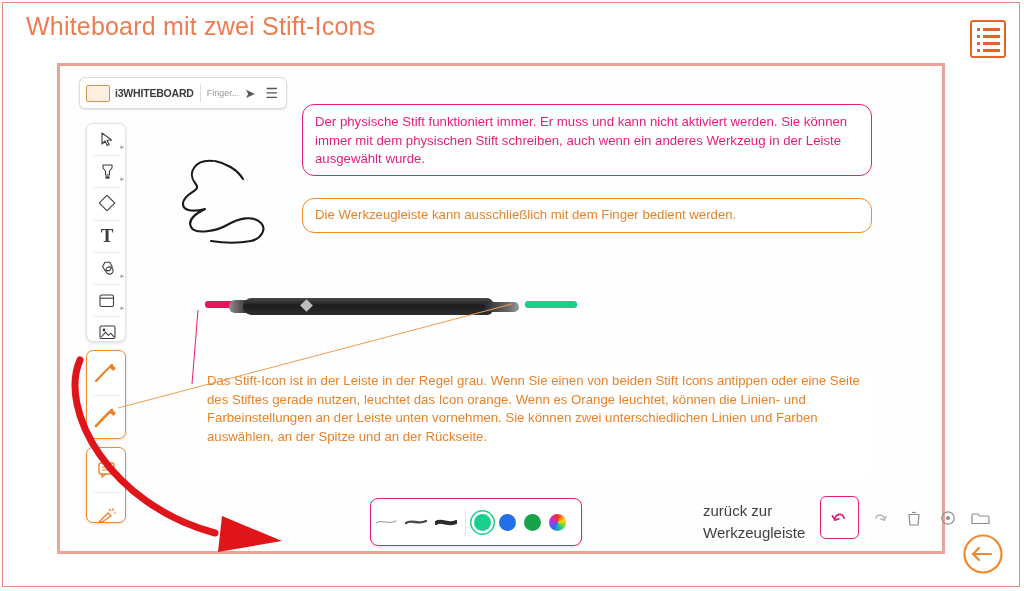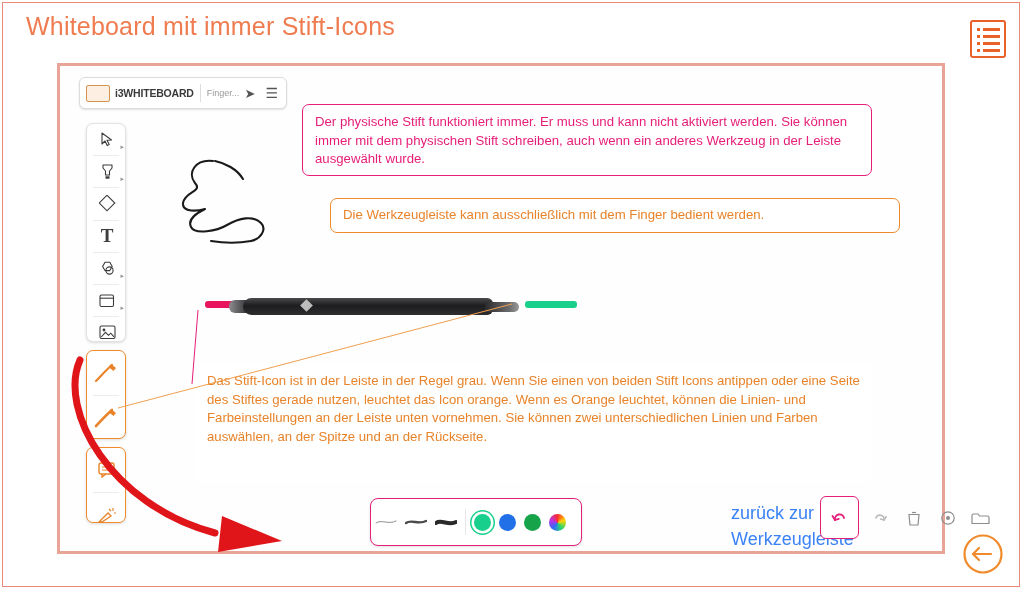--- a/index.html
+++ b/index.html
@@ -232,31 +232,31 @@
     width: 52px;
     height: 7px;
     background: #18d08c;
     border-radius: 3px;
   }
 
   
   .callout {
     position: absolute;
     box-sizing: border-box;
-    border-radius: 7px;
+    border-radius: 12px;
     background: #ffffff;
     padding: 8px 12px;
     font-size: 13.2px;
     line-height: 1.42;
   }
   .callout.magenta { border: 1.6px solid #e61e78; color: #e61e78; }
   .callout.orange  { border: 1.6px solid #f08a2a; color: #e8832a; }
 
   #callout-pen     { left: 242px; top: 38px; width: 570px; height: 72px; }
-  #callout-toolbar { left: 242px; top: 132px; width: 570px; height: 35px; display:flex; align-items:center;margin-left:28px; }
+  #callout-toolbar { left: 242px; top: 132px; width: 570px; height: 35px; display:flex; align-items:center; }
   #callout-icon    { left: 135px; top: 298px; width: 677px; height: 118px; color:#e8832a; border-color:#e61e78; }
 
   
   .bottom-bar {
     position: absolute;
     left: 310px;
     top: 432px;
     width: 212px;
     height: 48px;
     background: #ffffff;
@@ -279,24 +279,23 @@
   .rainbow {
     background: conic-gradient(#ff2d2d, #ffd400, #27d86b, #2f6bff, #b832e0, #ff2d2d);
   }
 
   
   .back-label {
     position: absolute;
     left: 643px;
     top: 434px;
     width: 120px;
-    font-size: 18px;
+    font-size: 15px;
     line-height: 1.45;
-    color: #3b82f6;
-    margin-left: 28px;
+    color: #404040;
   }
   .undo-box {
     position: absolute;
     left: 760px;
     top: 430px;
     width: 39px;
     height: 43px;
     border: 1.6px solid #e61e78;
     border-radius: 6px;
     box-sizing: border-box;
@@ -333,21 +332,21 @@
     height: 42px;
   }
 </style>
 </head>
 <body>
 
 <div class="page">
 
   <div class="slide-border"></div>
 
-  <div class="slide-title">Whiteboard mit immer Stift-Icons</div>
+  <div class="slide-title">Whiteboard mit zwei Stift-Icons</div>
 
   <div class="list-icon">
     <div class="dot" style="top:6px"></div>
       <div class="bar" style="top:6px"></div>
     <div class="dot" style="top:13px"></div>
       <div class="bar" style="top:13px"></div>
     <div class="dot" style="top:20px"></div>
       <div class="bar" style="top:20px"></div>
     <div class="dot" style="top:27px"></div>
       <div class="bar" style="top:27px"></div>

